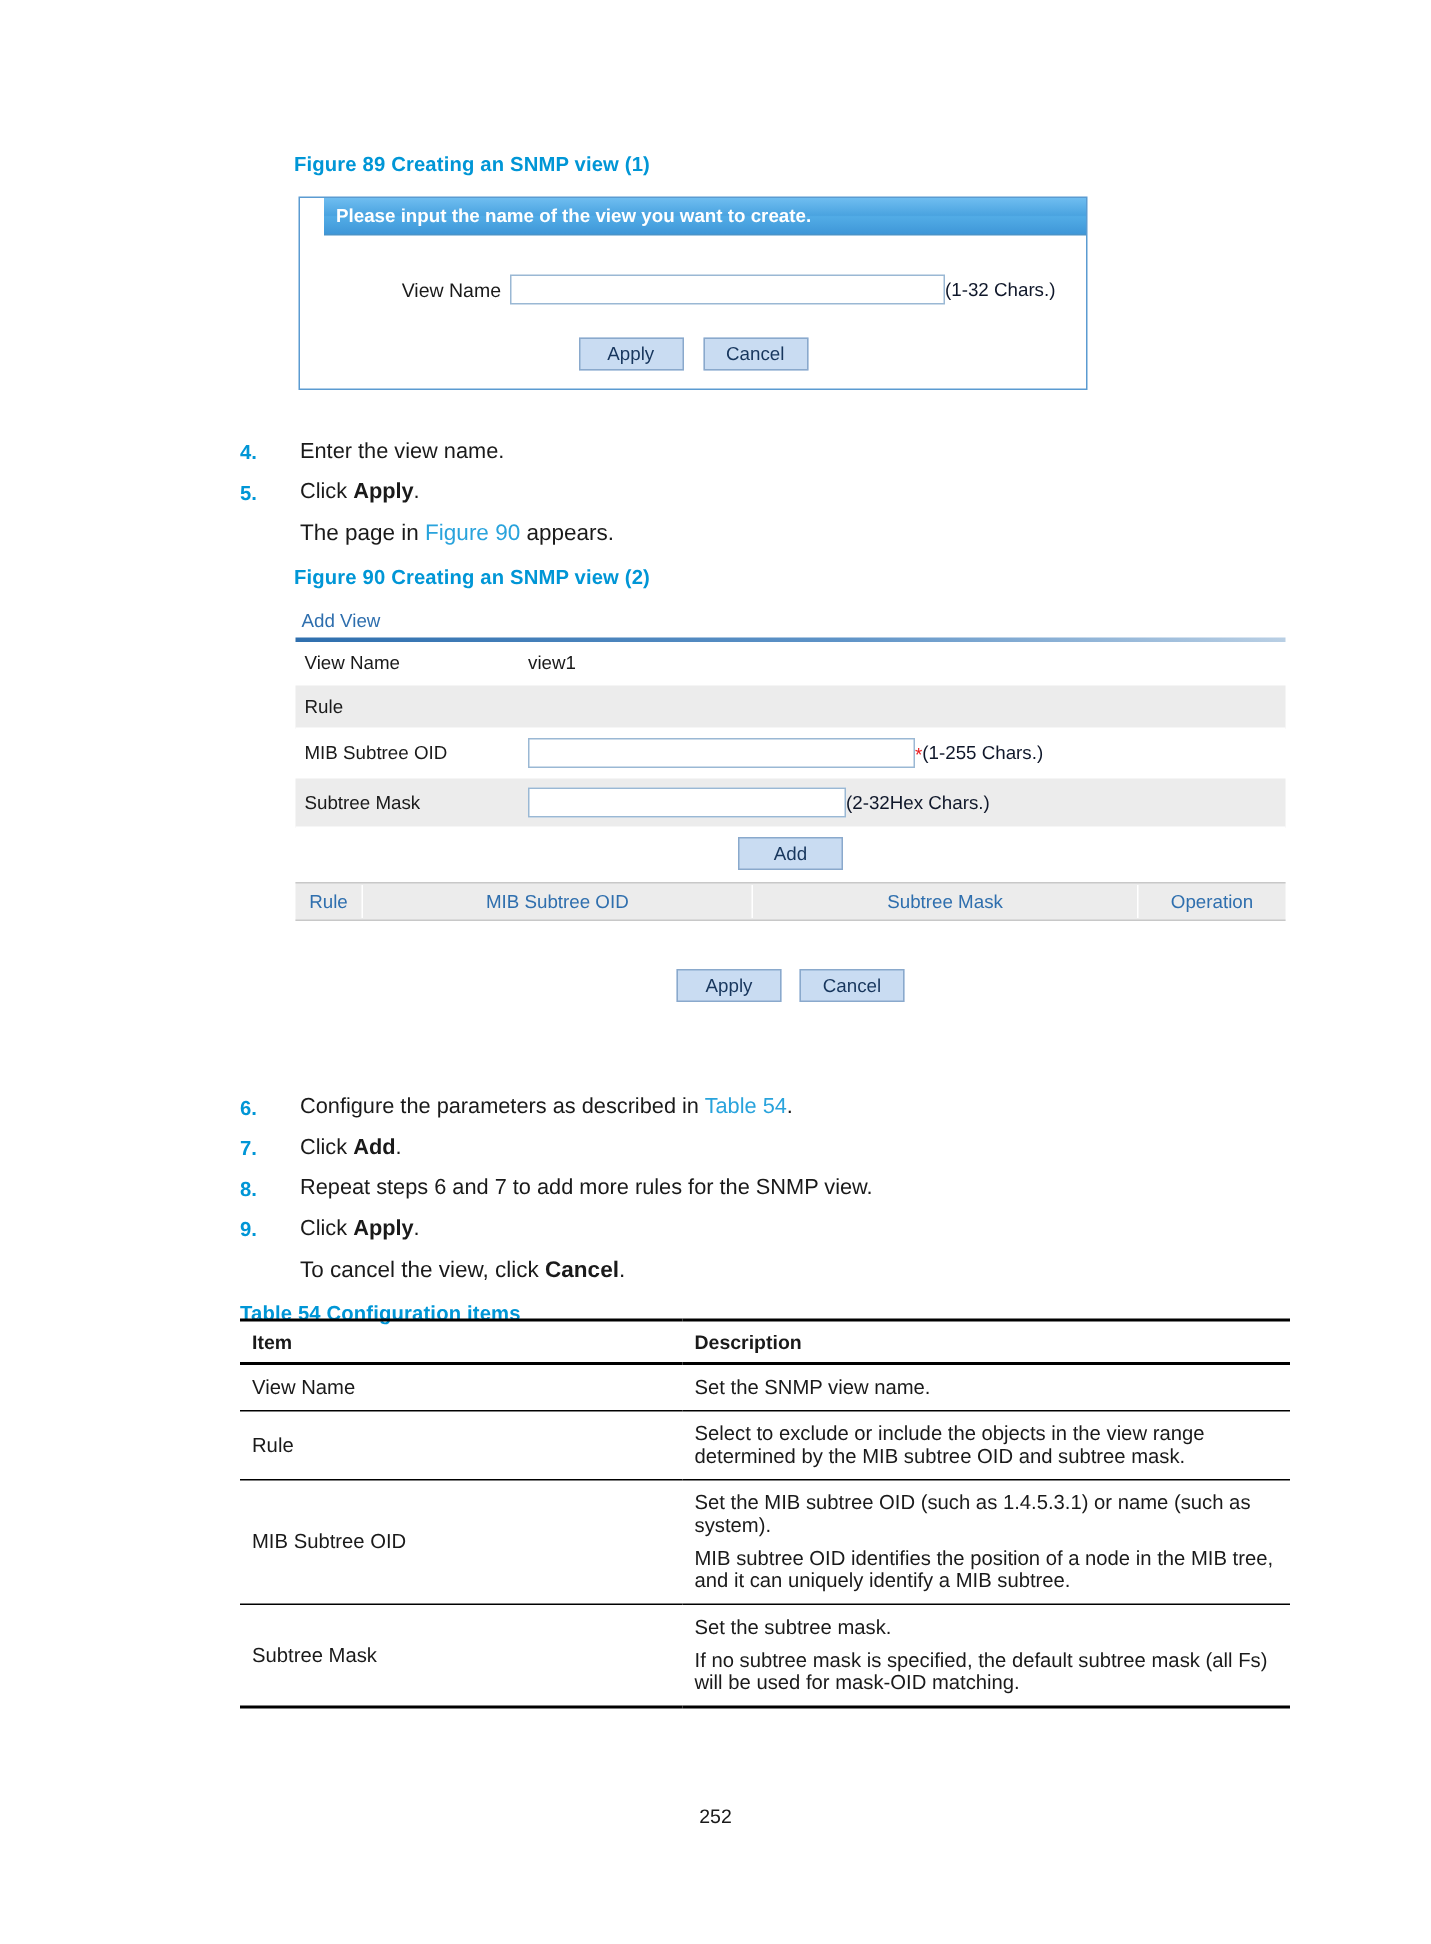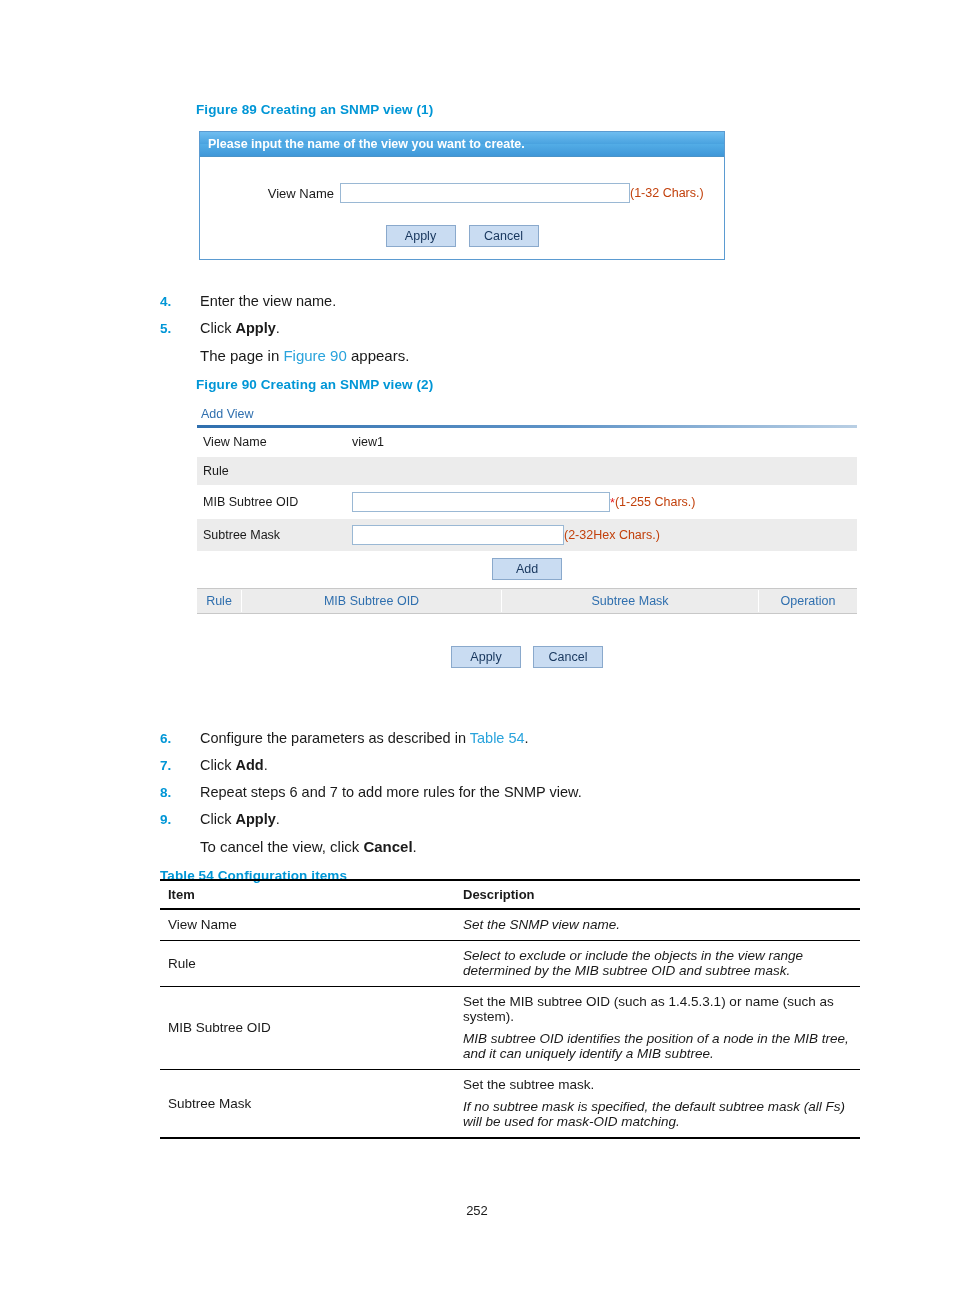--- a/index.html
+++ b/index.html
@@ -47,20 +47,21 @@
     height: 25px;
     background: linear-gradient(to bottom, #6fbdf0 0%, #4aa3e0 48%, #52ace6 52%, #3f97d8 100%);
     border-bottom: 1px solid #4a93c8;
     color: #ffffff;
     font-size: 12.5px;
     font-weight: bold;
     line-height: 25px;
     padding-left: 8px;
     box-sizing: border-box;
     white-space: nowrap;
+    margin-left: 16px;
   }
   .dlg89-body {
     position: relative;
     height: 102px;
   }
   .dlg89-row {
     position: absolute;
     left: 0;
     top: 26px;
     width: 100%;
@@ -78,21 +79,21 @@
   }
   .txtbox {
     border: 1px solid #9ab8d4;
     background: #ffffff;
     height: 20px;
     box-sizing: border-box;
   }
   .dlg89-input { width: 290px; }
   .hint {
     font-size: 12.5px;
-    color: #c2410c;
+    color: #0f172a;
     white-space: nowrap;
     margin-left: 0px;
   }
   .dlg89-buttons {
     position: absolute;
     left: 0;
     top: 68px;
     width: 100%;
     display: flex;
     justify-content: center;
@@ -270,21 +271,21 @@
     font-weight: bold;
     font-size: 13px;
     padding-top: 6px;
     padding-bottom: 6px;
   }
   .t54 .rule-top    { border-top: 2.5px solid #000000; }
   .t54 .rule-head   { border-bottom: 2.5px solid #000000; }
   .t54 .rule-row    { border-bottom: 1px solid #000000; }
   .t54 .rule-bottom { border-bottom: 2.5px solid #000000; }
   .t54 p { margin: 0 0 7px 0; }
-  .t54 p:last-child { margin-bottom: 0; font-style: italic; }
+  .t54 p:last-child { margin-bottom: 0; }
 
   
   .pagenum {
     position: absolute;
     left: 0;
     top: 1203px;
     width: 954px;
     text-align: center;
     font-size: 13px;
     color: #1a1a1a;

